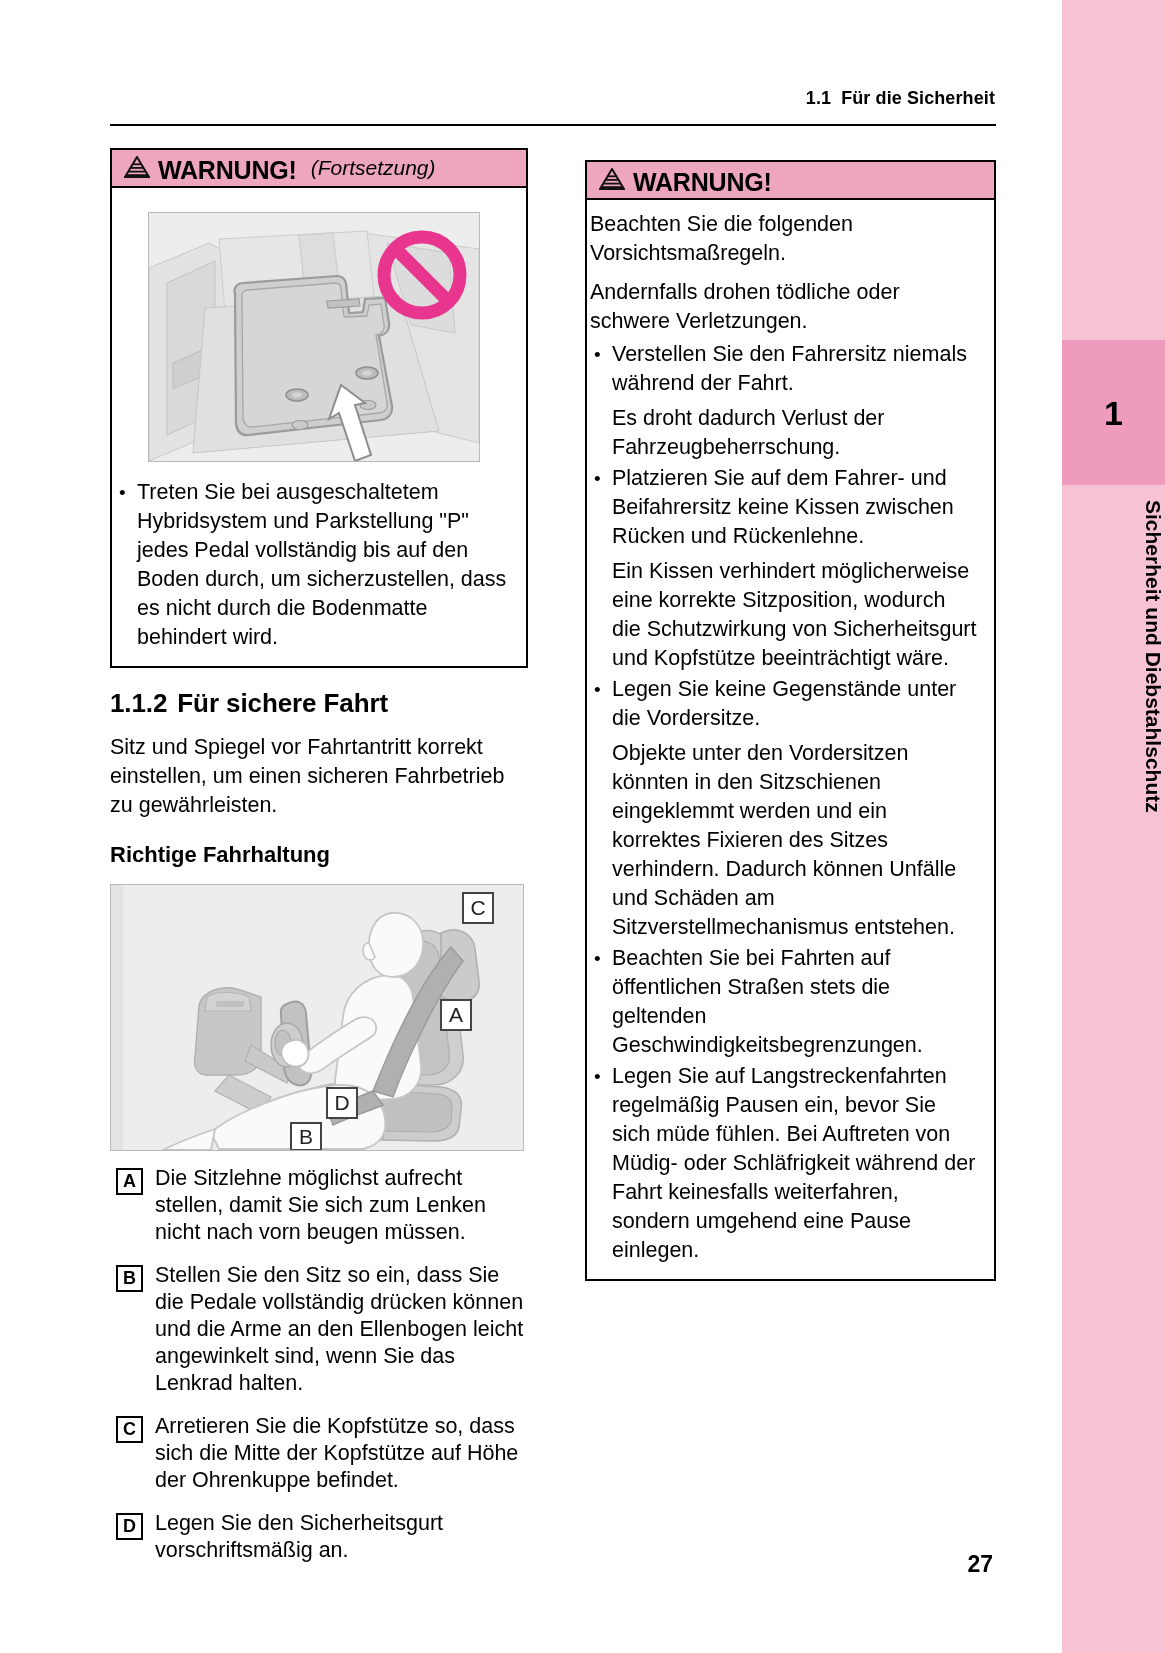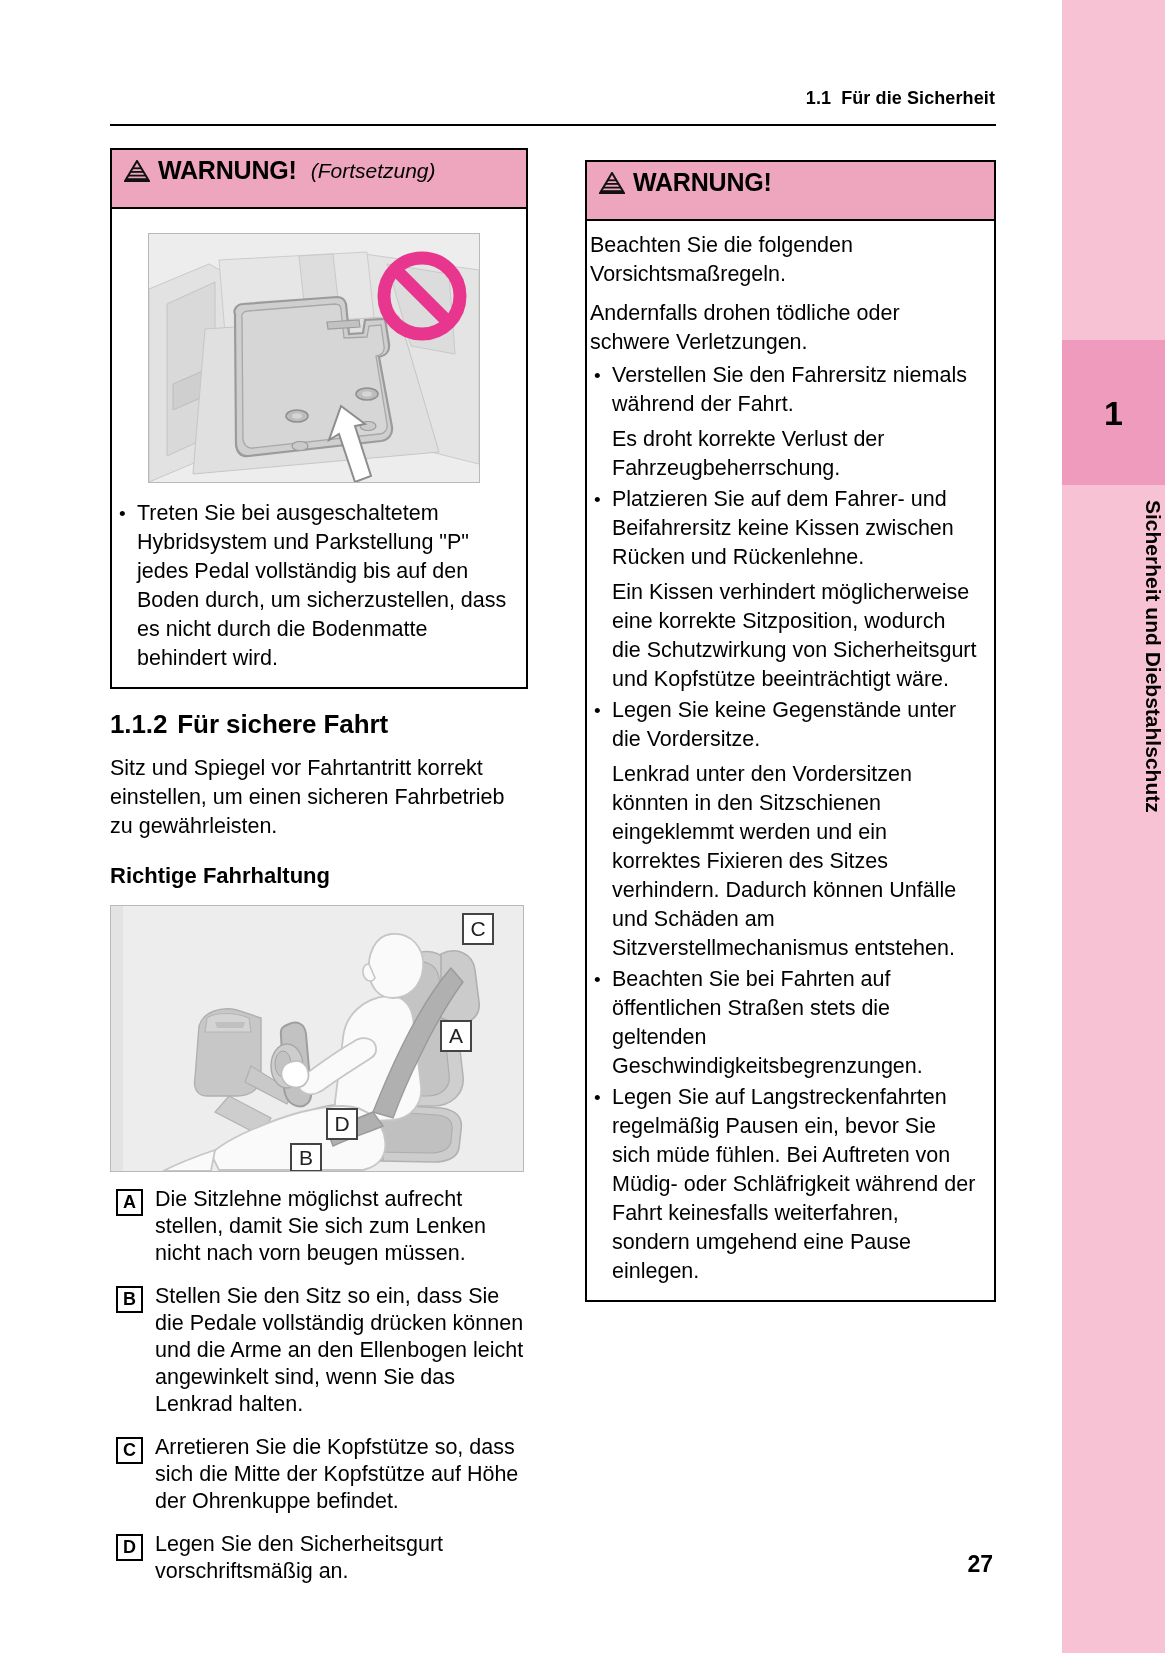--- a/index.html
+++ b/index.html
@@ -98,23 +98,23 @@
 
   
   .warn-box {
     border: 2px solid #000;
     background: #fff;
     box-sizing: border-box;
   }
   .warn-head {
     background: #eda6be;
     border-bottom: 2px solid #000;
-    padding: 6px 10px 22px 12px;
+    padding: 6px 10px 1px 12px;
     display: flex;
-    align-items: center;
+    align-items: flex-start;
     gap: 8px;
     box-sizing: border-box;
   }
   .warn-head .warn-title {
     font-size: 25px;
     font-weight: bold;
     letter-spacing: -0.2px;
   }
   .warn-head .warn-cont {
     font-size: 21px;
@@ -394,27 +394,27 @@
           <rect x="9" y="7.4" width="8" height="1.8" fill="#111"></rect>
         </svg>
         <span class="warn-title">WARNUNG!</span>
       </div>
       <div class="warn-body">
         <p class="para">Beachten Sie die folgenden Vorsichtsmaßregeln.</p>
         <p class="para" style="margin-top:10px;">Andernfalls drohen tödliche oder schwere Verletzungen.</p>
 
         <ul class="bullet-list" style="margin-top:4px;">
           <li class="bullet-item">Verstellen Sie den Fahrersitz niemals während der Fahrt.</li>
-          <li class="sub-para">Es droht korrekte Verlust der Fahrzeugbeherrschung.</li>
+          <li class="sub-para">Es droht dadurch Verlust der Fahrzeugbeherrschung.</li>
 
           <li class="bullet-item">Platzieren Sie auf dem Fahrer- und Beifahrersitz keine Kissen zwischen Rücken und Rückenlehne.</li>
           <li class="sub-para">Ein Kissen verhindert möglicherweise eine korrekte Sitzposition, wodurch die Schutzwirkung von Sicherheitsgurt und Kopfstütze beeinträchtigt wäre.</li>
 
           <li class="bullet-item">Legen Sie keine Gegenstände unter die Vordersitze.</li>
-          <li class="sub-para">Lenkrad unter den Vordersitzen könnten in den Sitzschienen eingeklemmt werden und ein korrektes Fixieren des Sitzes verhindern. Dadurch können Unfälle und Schäden am Sitzverstellmechanismus entstehen.</li>
+          <li class="sub-para">Objekte unter den Vordersitzen könnten in den Sitzschienen eingeklemmt werden und ein korrektes Fixieren des Sitzes verhindern. Dadurch können Unfälle und Schäden am Sitzverstellmechanismus entstehen.</li>
 
           <li class="bullet-item">Beachten Sie bei Fahrten auf öffentlichen Straßen stets die geltenden Geschwindigkeitsbegrenzungen.</li>
 
           <li class="bullet-item">Legen Sie auf Langstreckenfahrten regelmäßig Pausen ein, bevor Sie sich müde fühlen. Bei Auftreten von Müdig- oder Schläfrigkeit während der Fahrt keinesfalls weiterfahren, sondern umgehend eine Pause einlegen.</li>
         </ul>
       </div>
     </div>
   </div>
 
   <div class="page-number">27</div>

